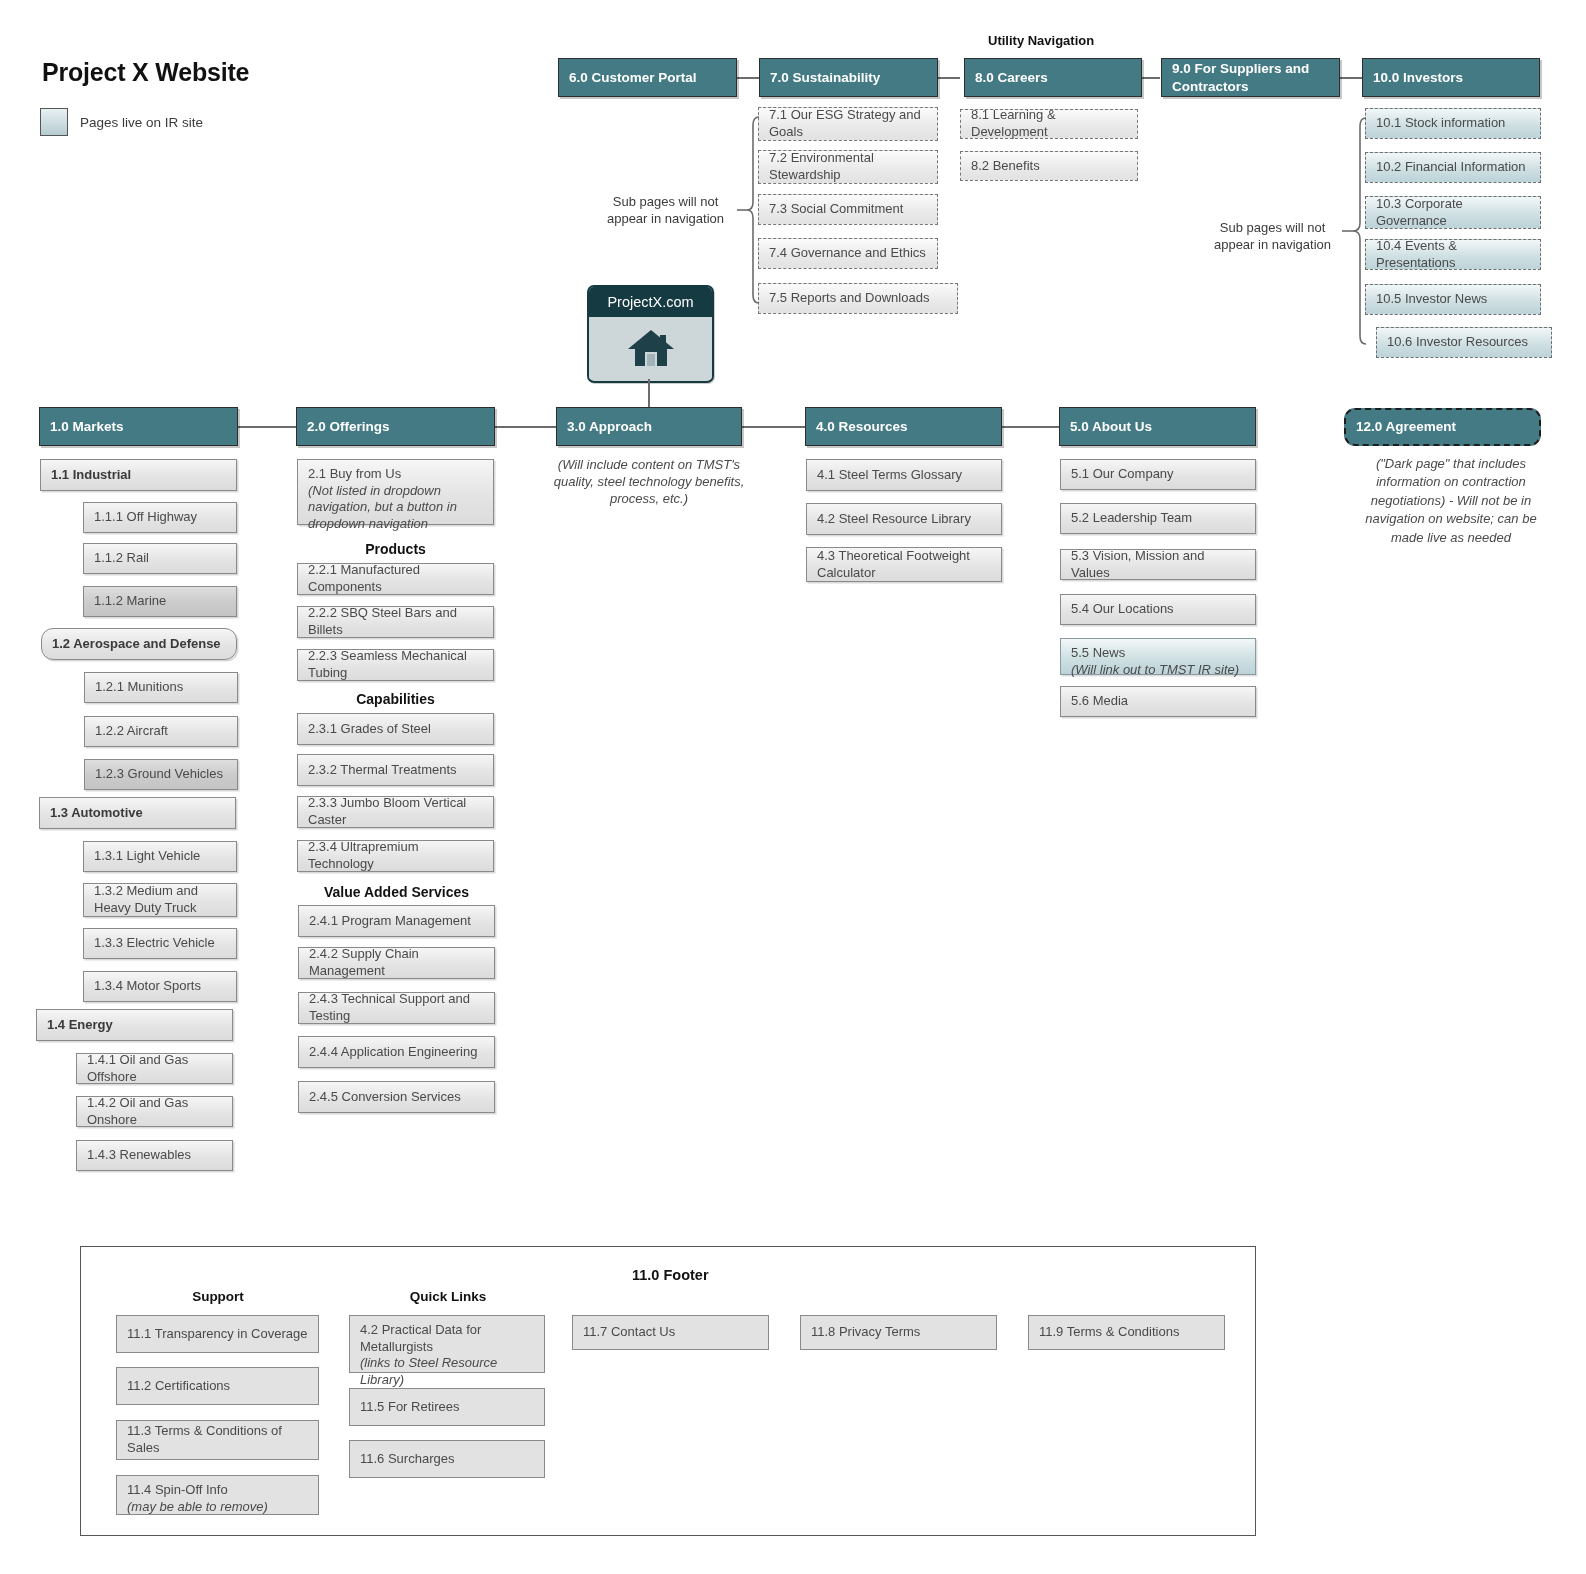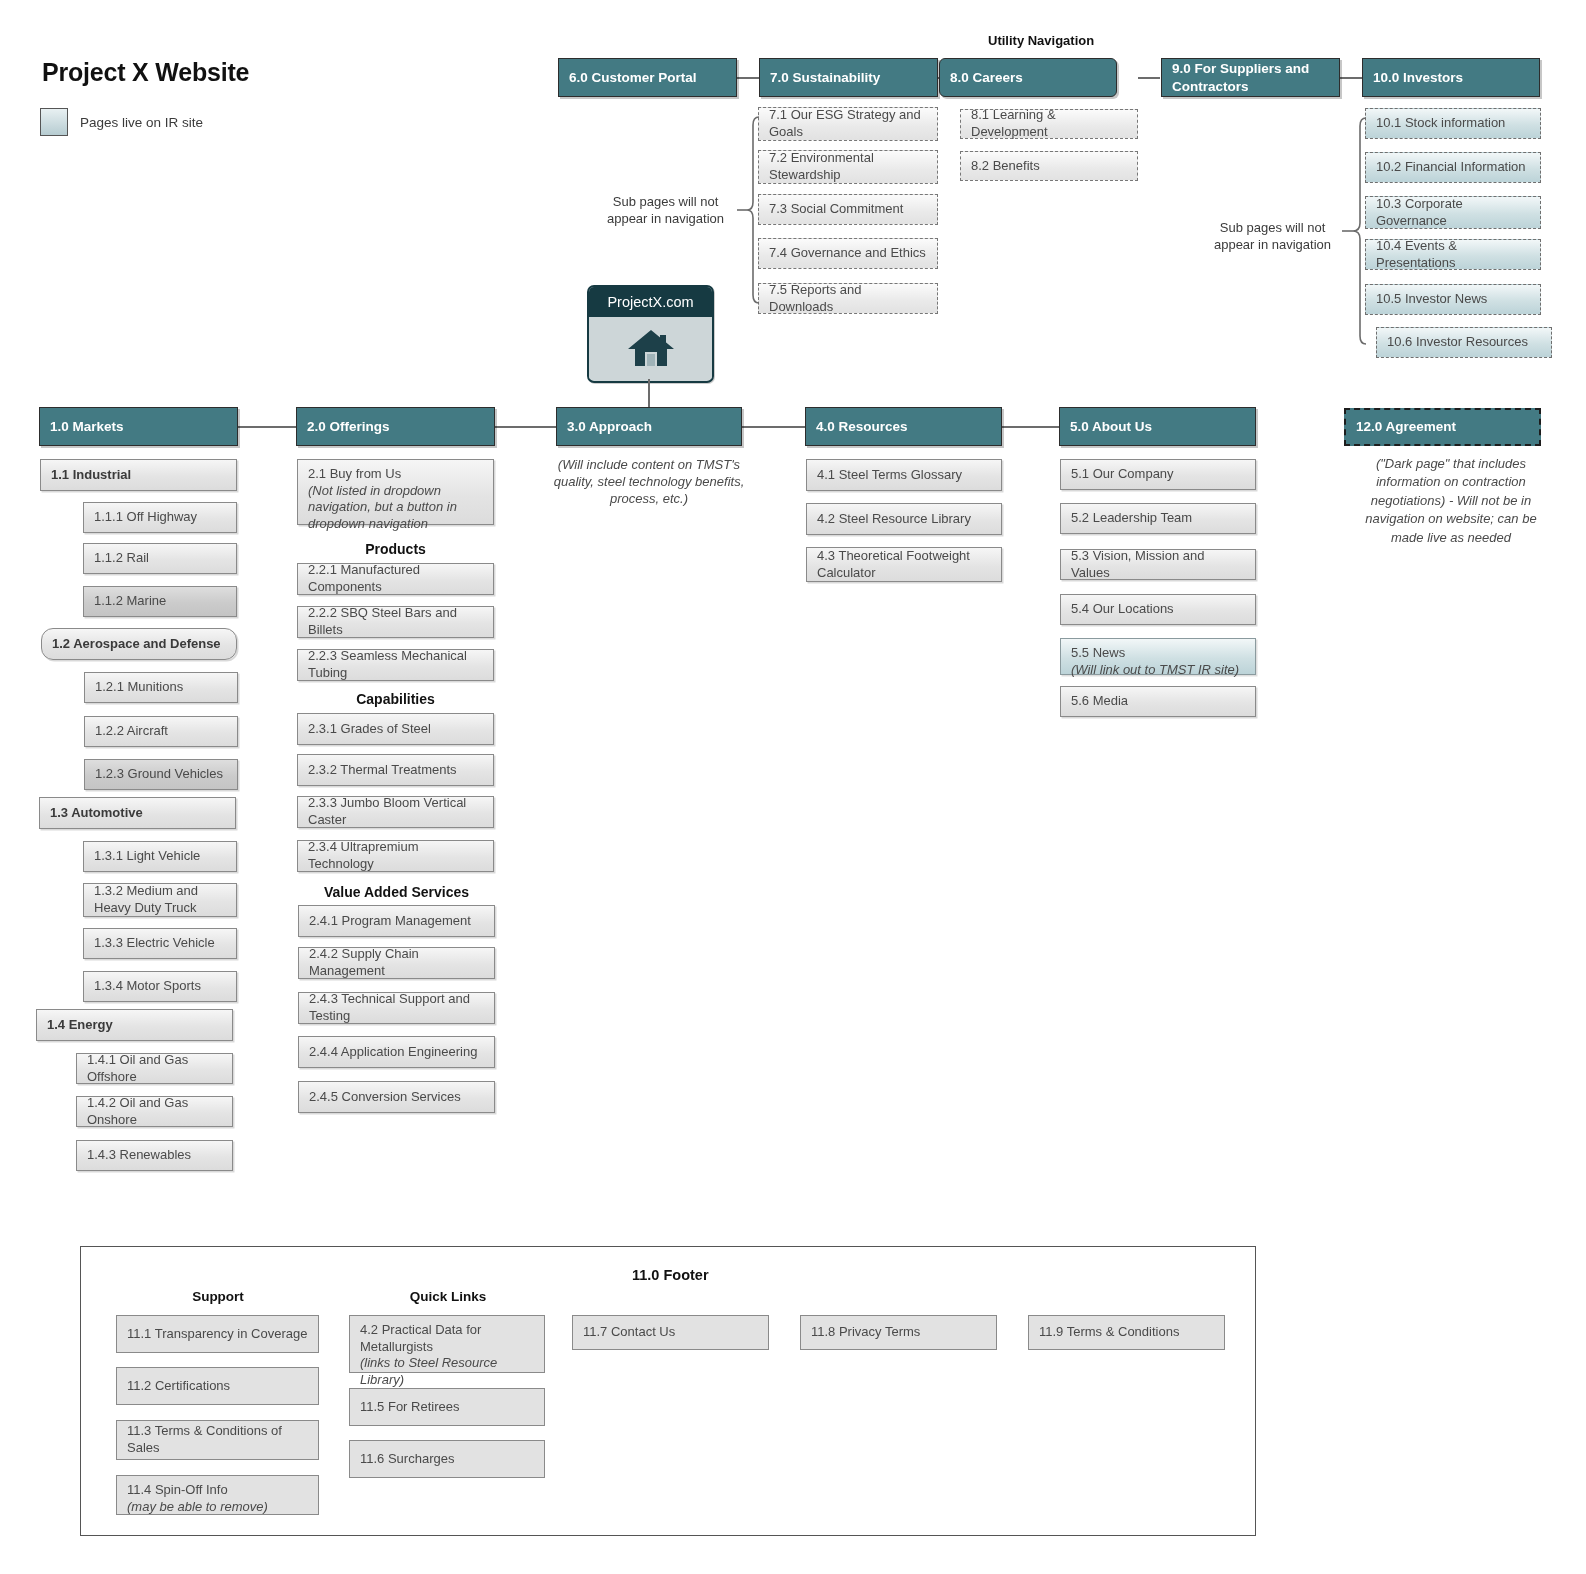--- a/index.html
+++ b/index.html
@@ -149,21 +149,21 @@
 <div class="hline" style="left:1340px;top:77px;width:22px;"></div>
 
 <div class="node teal" style="left:558px;top:58px;width:179px;height:39px;justify-content:flex-end;">
   <span class="txt">6.0 Customer Portal</span>
 </div>
 
 <div class="node teal" style="left:759px;top:58px;width:179px;height:39px;">
   <span class="txt">7.0 Sustainability</span>
 </div>
 
-<div class="node teal" style="left:939px;top:58px;width:178px;height:39px;border-radius:6px;">
+<div class="node teal" style="left:964px;top:58px;width:178px;height:39px;">
   <span class="txt">8.0 Careers</span>
 </div>
 
 <div class="node teal" style="left:1161px;top:58px;width:179px;height:39px;">
   <span class="txt">9.0 For Suppliers and Contractors</span>
 </div>
 
 <div class="node teal" style="left:1362px;top:58px;width:178px;height:39px;">
   <span class="txt">10.0 Investors</span>
 </div>
@@ -173,21 +173,21 @@
 </div>
 <div class="node dashsub" style="left:758px;top:150px;width:180px;height:34px;">
   <span class="txt">7.2 Environmental Stewardship</span>
 </div>
 <div class="node dashsub" style="left:758px;top:194px;width:180px;height:31px;">
   <span class="txt">7.3 Social Commitment</span>
 </div>
 <div class="node dashsub" style="left:758px;top:238px;width:180px;height:31px;">
   <span class="txt">7.4 Governance and Ethics</span>
 </div>
-<div class="node dashsub" style="left:758px;top:283px;width:180px;height:31px;">
+<div class="node dashsub" style="left:758px;top:283px;width:200px;height:31px;">
   <span class="txt">7.5 Reports and Downloads</span>
 </div>
 
 <svg class="brace" style="left:733px;top:114px;" width="28" height="192">
   <path d="M26 3 Q20 3 20 11 L20 88 Q20 96 14 96 Q20 96 20 104 L20 181 Q20 189 26 189" fill="none" stroke="#6c6c6c" stroke-width="1.6"></path>
   <path d="M14 96 L4 96" stroke="#6c6c6c" stroke-width="1.6" fill="none"></path>
 </svg>
 <div class="label center" style="left:598px;top:193px;width:135px;">
   <span>Sub pages will not</span><br>
   <span>appear in navigation</span>
@@ -388,21 +388,21 @@
 <div class="node ir" style="left:1060px;top:638px;width:196px;height:37px;align-items:flex-start;">
   <span class="txt">
     <span>5.5 News</span>
     <span class="sub">(Will link out to TMST IR site)</span>
   </span>
 </div>
 <div class="node grey" style="left:1060px;top:686px;width:196px;height:31px;">
   <span class="txt">5.6 Media</span>
 </div>
 
-<div class="node teal dashed" style="left:1344px;top:408px;width:197px;height:38px;">
+<div class="node teal dashed" style="left:1344px;top:408px;width:197px;height:38px;border-radius:11px;">
   <span class="txt">12.0 Agreement</span>
 </div>
 <div class="label italic center" style="left:1356px;top:455px;width:190px;line-height:1.42;">("Dark page" that includes information on contraction negotiations) - Will not be in navigation on website; can be made live as needed</div>
 
 <div id="footer-frame"></div>
 <div class="label bold" style="left:632px;top:1266px;font-size:14.5px;">11.0 Footer</div>
 
 <div class="label bold center" style="left:128px;top:1288px;width:180px;font-size:13.5px;">Support</div>
 <div class="node grey flat" style="left:116px;top:1315px;width:203px;height:38px;">
   <span class="txt">11.1 Transparency in Coverage</span>

